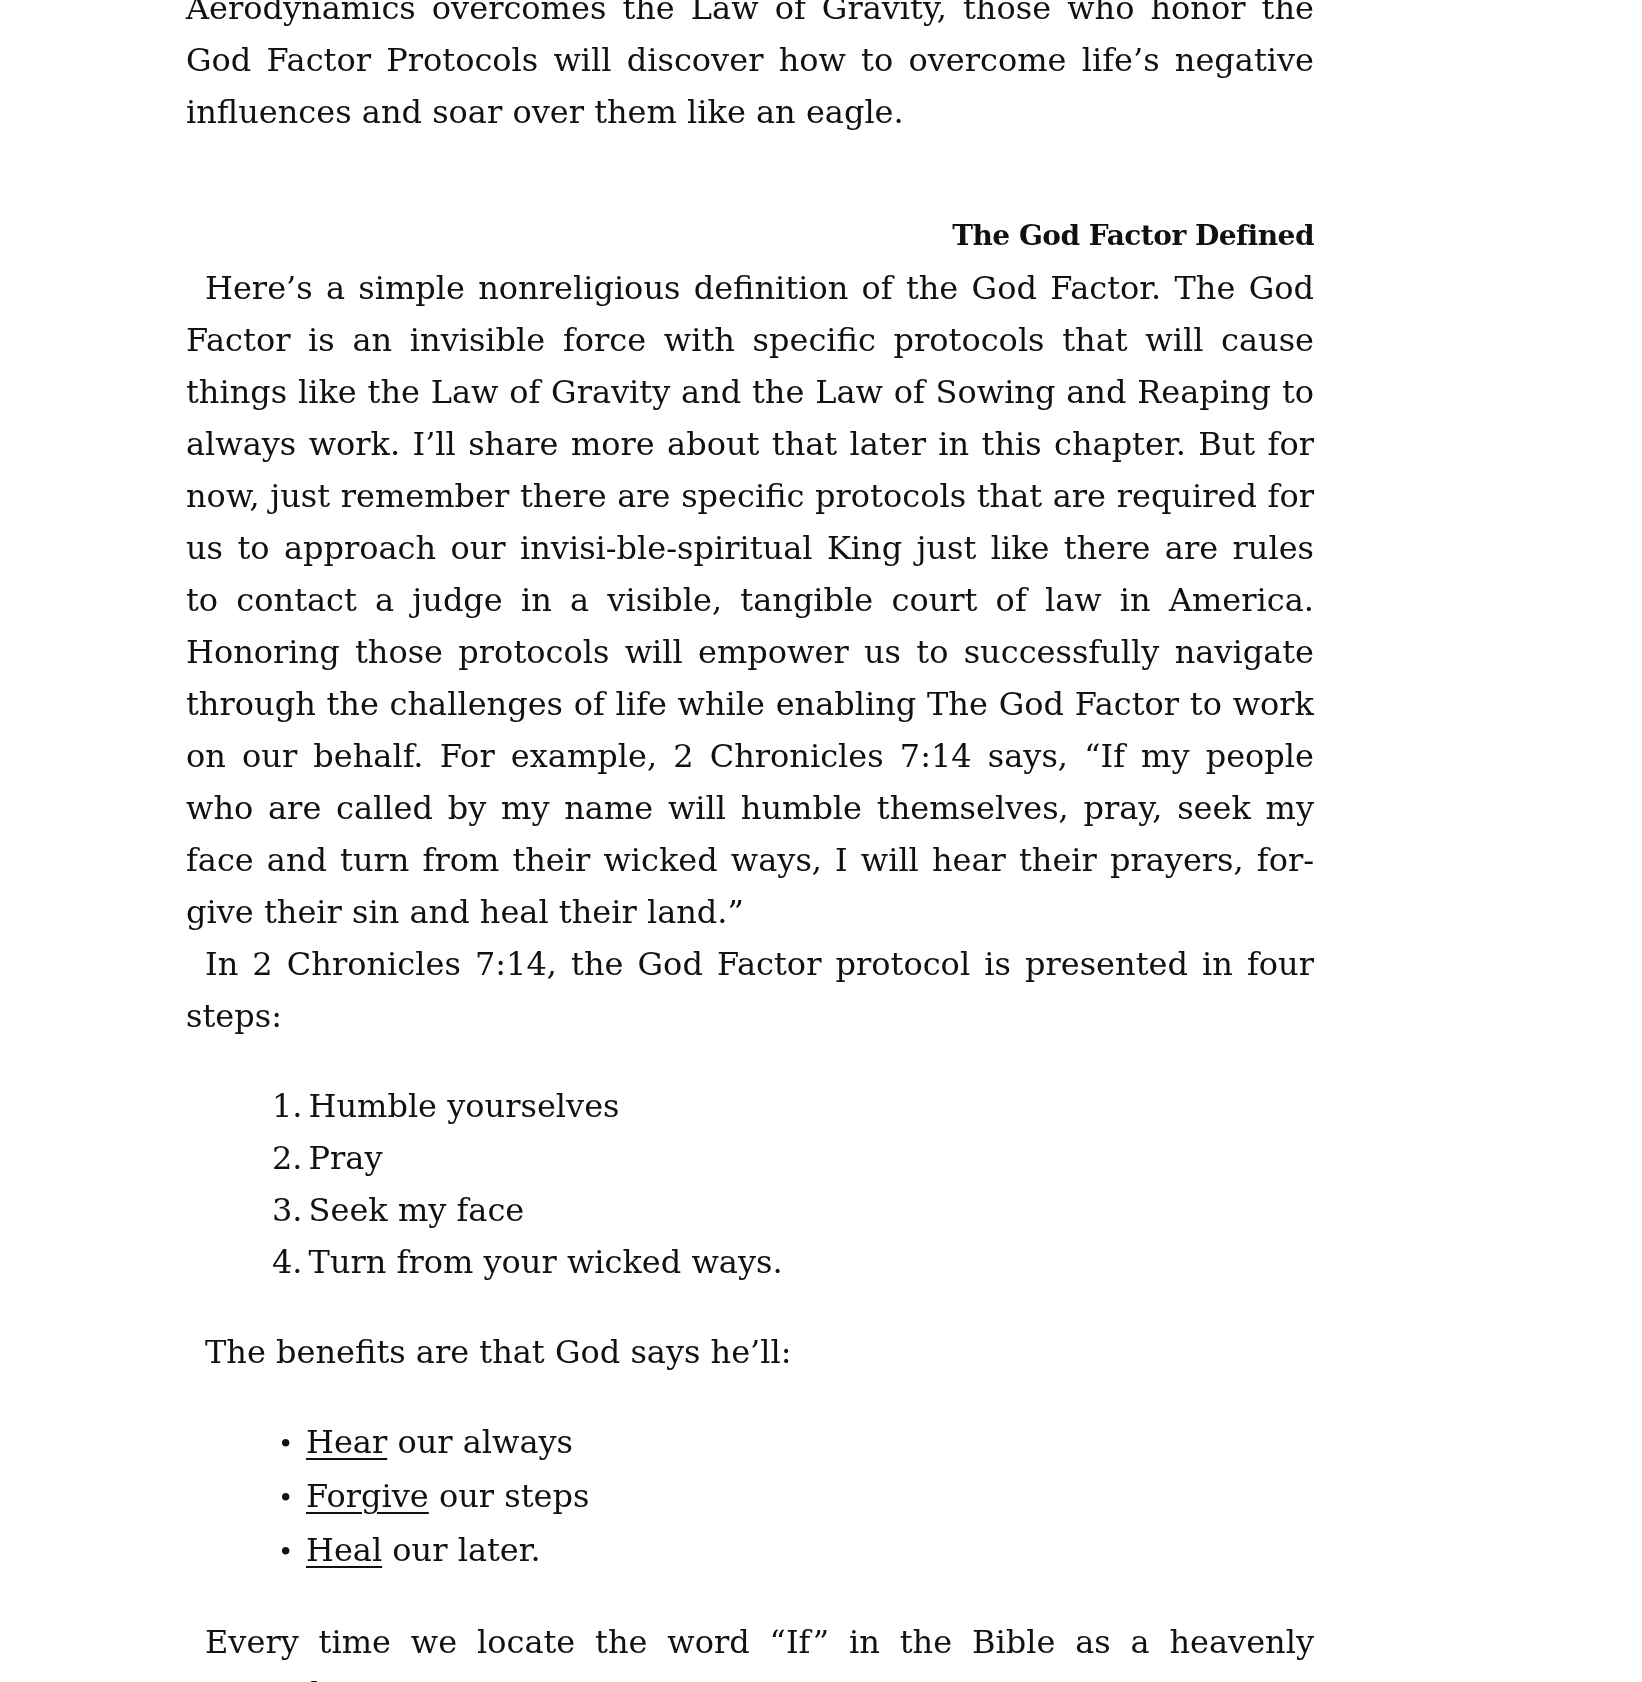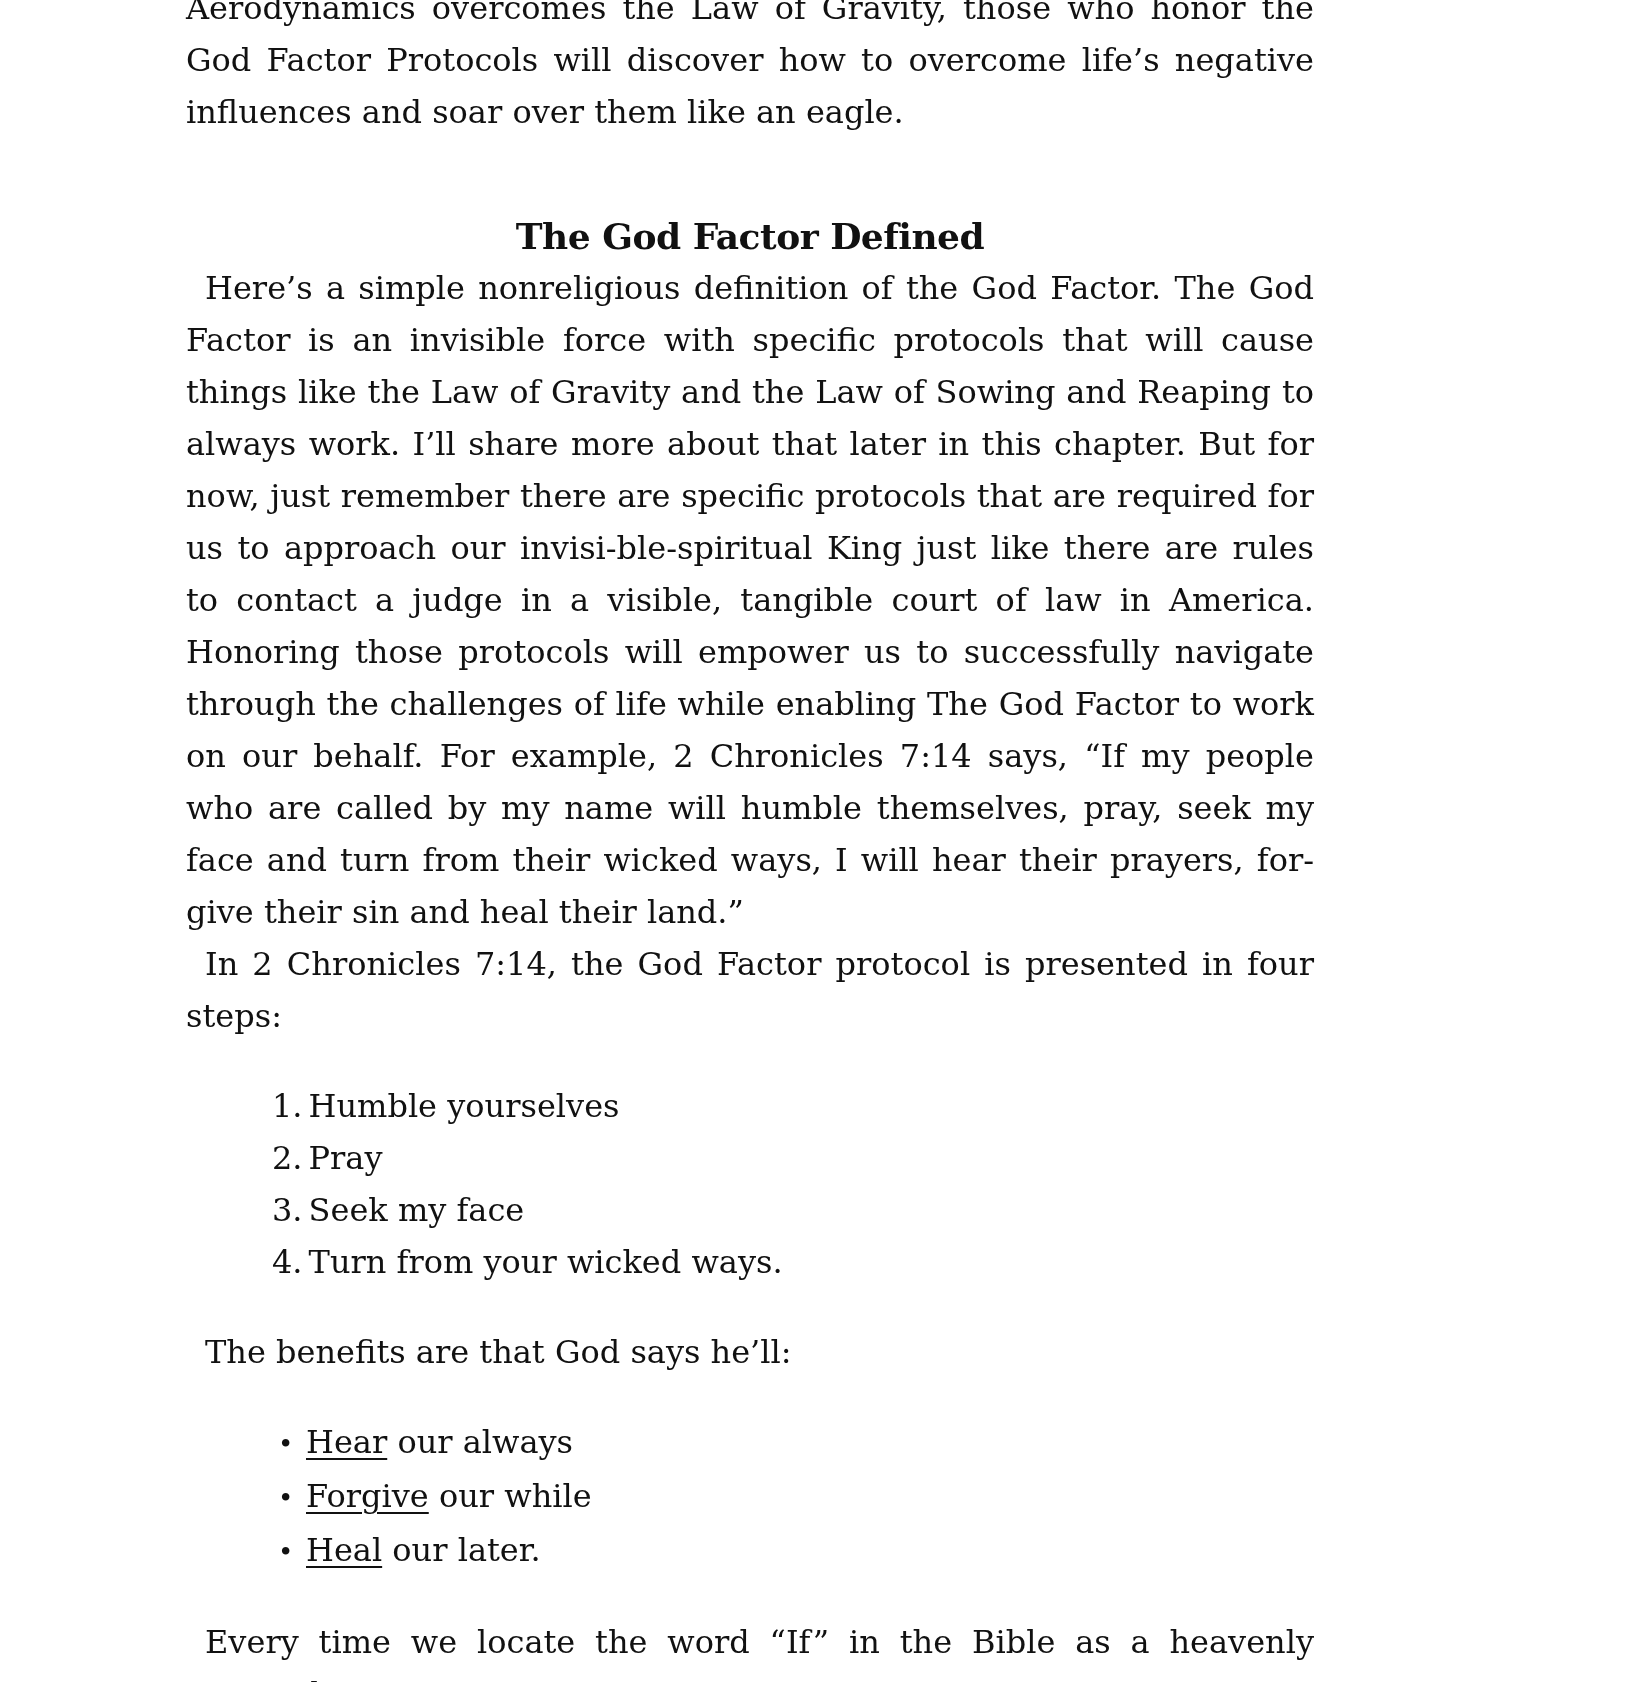--- a/index.html
+++ b/index.html
@@ -26,23 +26,23 @@
     .para {
       margin: 0;
       text-align: justify;
       text-align-last: left;
       hyphens: manual;
     }
     .indent { text-indent: 19px; }
     .heading {
       margin: 52px 0 0 0;
       padding-top: 20px;
-      text-align: center;
+      text-align: right;
       font-weight: bold;
-      font-size: 36px;
+      font-size: 28px;
       line-height: 52px;
       letter-spacing: -0.5px;
     }
     .italic { }
     .gap { height: 38px; }
     .list {
       list-style: none;
       margin: 0;
       padding: 0 0 0 86px;
     }
@@ -116,21 +116,21 @@
 
   <div class="gap"></div>
 
   <ul class="bullets">
     <li>
       <span class="bullet-dot">•</span>
       <span><span class="u">Hear</span><span class="sp"> our always</span></span>
     </li>
     <li>
       <span class="bullet-dot">•</span>
-      <span><span class="u">Forgive</span><span class="sp"> our while</span></span>
+      <span><span class="u">Forgive</span><span class="sp"> our steps</span></span>
     </li>
     <li>
       <span class="bullet-dot">•</span>
       <span><span class="u">Heal</span><span class="sp"> our later.</span></span>
     </li>
   </ul>
 
   <div class="gap"></div>
 
   <p class="para indent">Every time we locate the word “If” in the Bible as a heavenly protocol,</p>

